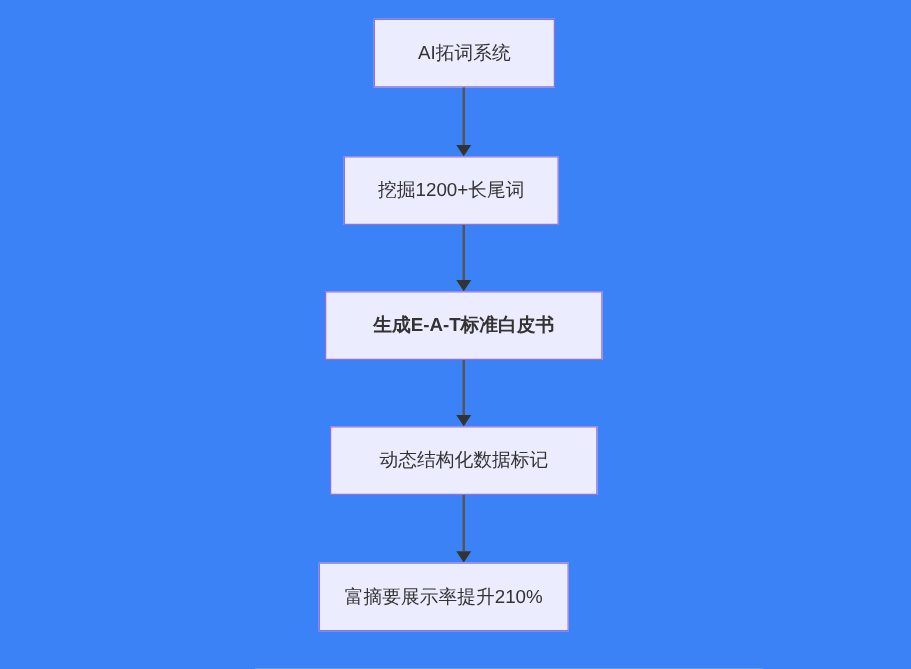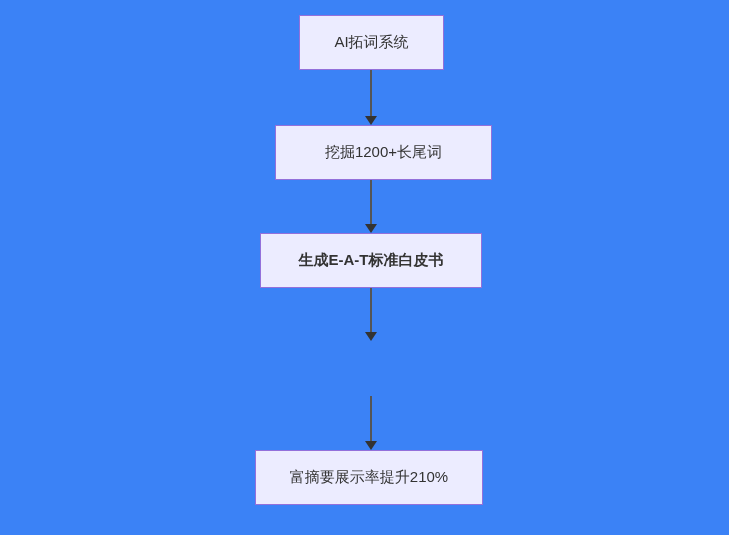--- a/index.html
+++ b/index.html
@@ -21,24 +21,24 @@
     border: 1px solid #9370DB;
     color: #333333;
     font-size: 15px;
     display: flex;
     align-items: center;
     justify-content: center;
     text-align: center;
     height: 55px;
   }
   .node-1 { left: 299px; top: 15px;  width: 145px; }
-  .node-2 { left: 275px; top: 125px; width: 217px; align-items: center; }
+  .node-2 { left: 275px; top: 125px; width: 172px; align-items: center; }
   .node-3 { left: 260px; top: 233px; width: 222px; font-weight: bold; }
   .node-4 { left: 264px; top: 341px; width: 214px; }
-  .node-5 { left: 255px; top: 450px; width: 228px; }
+  .node-5 { left: 255px; top: 450px; width: 200px; }
 
   .edge {
     position: absolute;
     left: 365px;
     width: 12px;
     display: flex;
     flex-direction: column;
     align-items: center;
   }
   .edge-1 { top: 70px;  height: 55px; }
@@ -83,20 +83,23 @@
 
   <div class="node node-3">
     <span>生成E-A-T标准白皮书</span>
   </div>
 
   <div class="edge edge-3">
     <div class="edge-line"></div>
     <div class="edge-head"></div>
   </div>
 
+  <div class="node node-4">
+    <span>动态结构化数据标记</span>
+  </div>
 
   <div class="edge edge-4">
     <div class="edge-line"></div>
     <div class="edge-head"></div>
   </div>
 
   <div class="node node-5">
     <span>富摘要展示率提升210%</span>
   </div>
 

